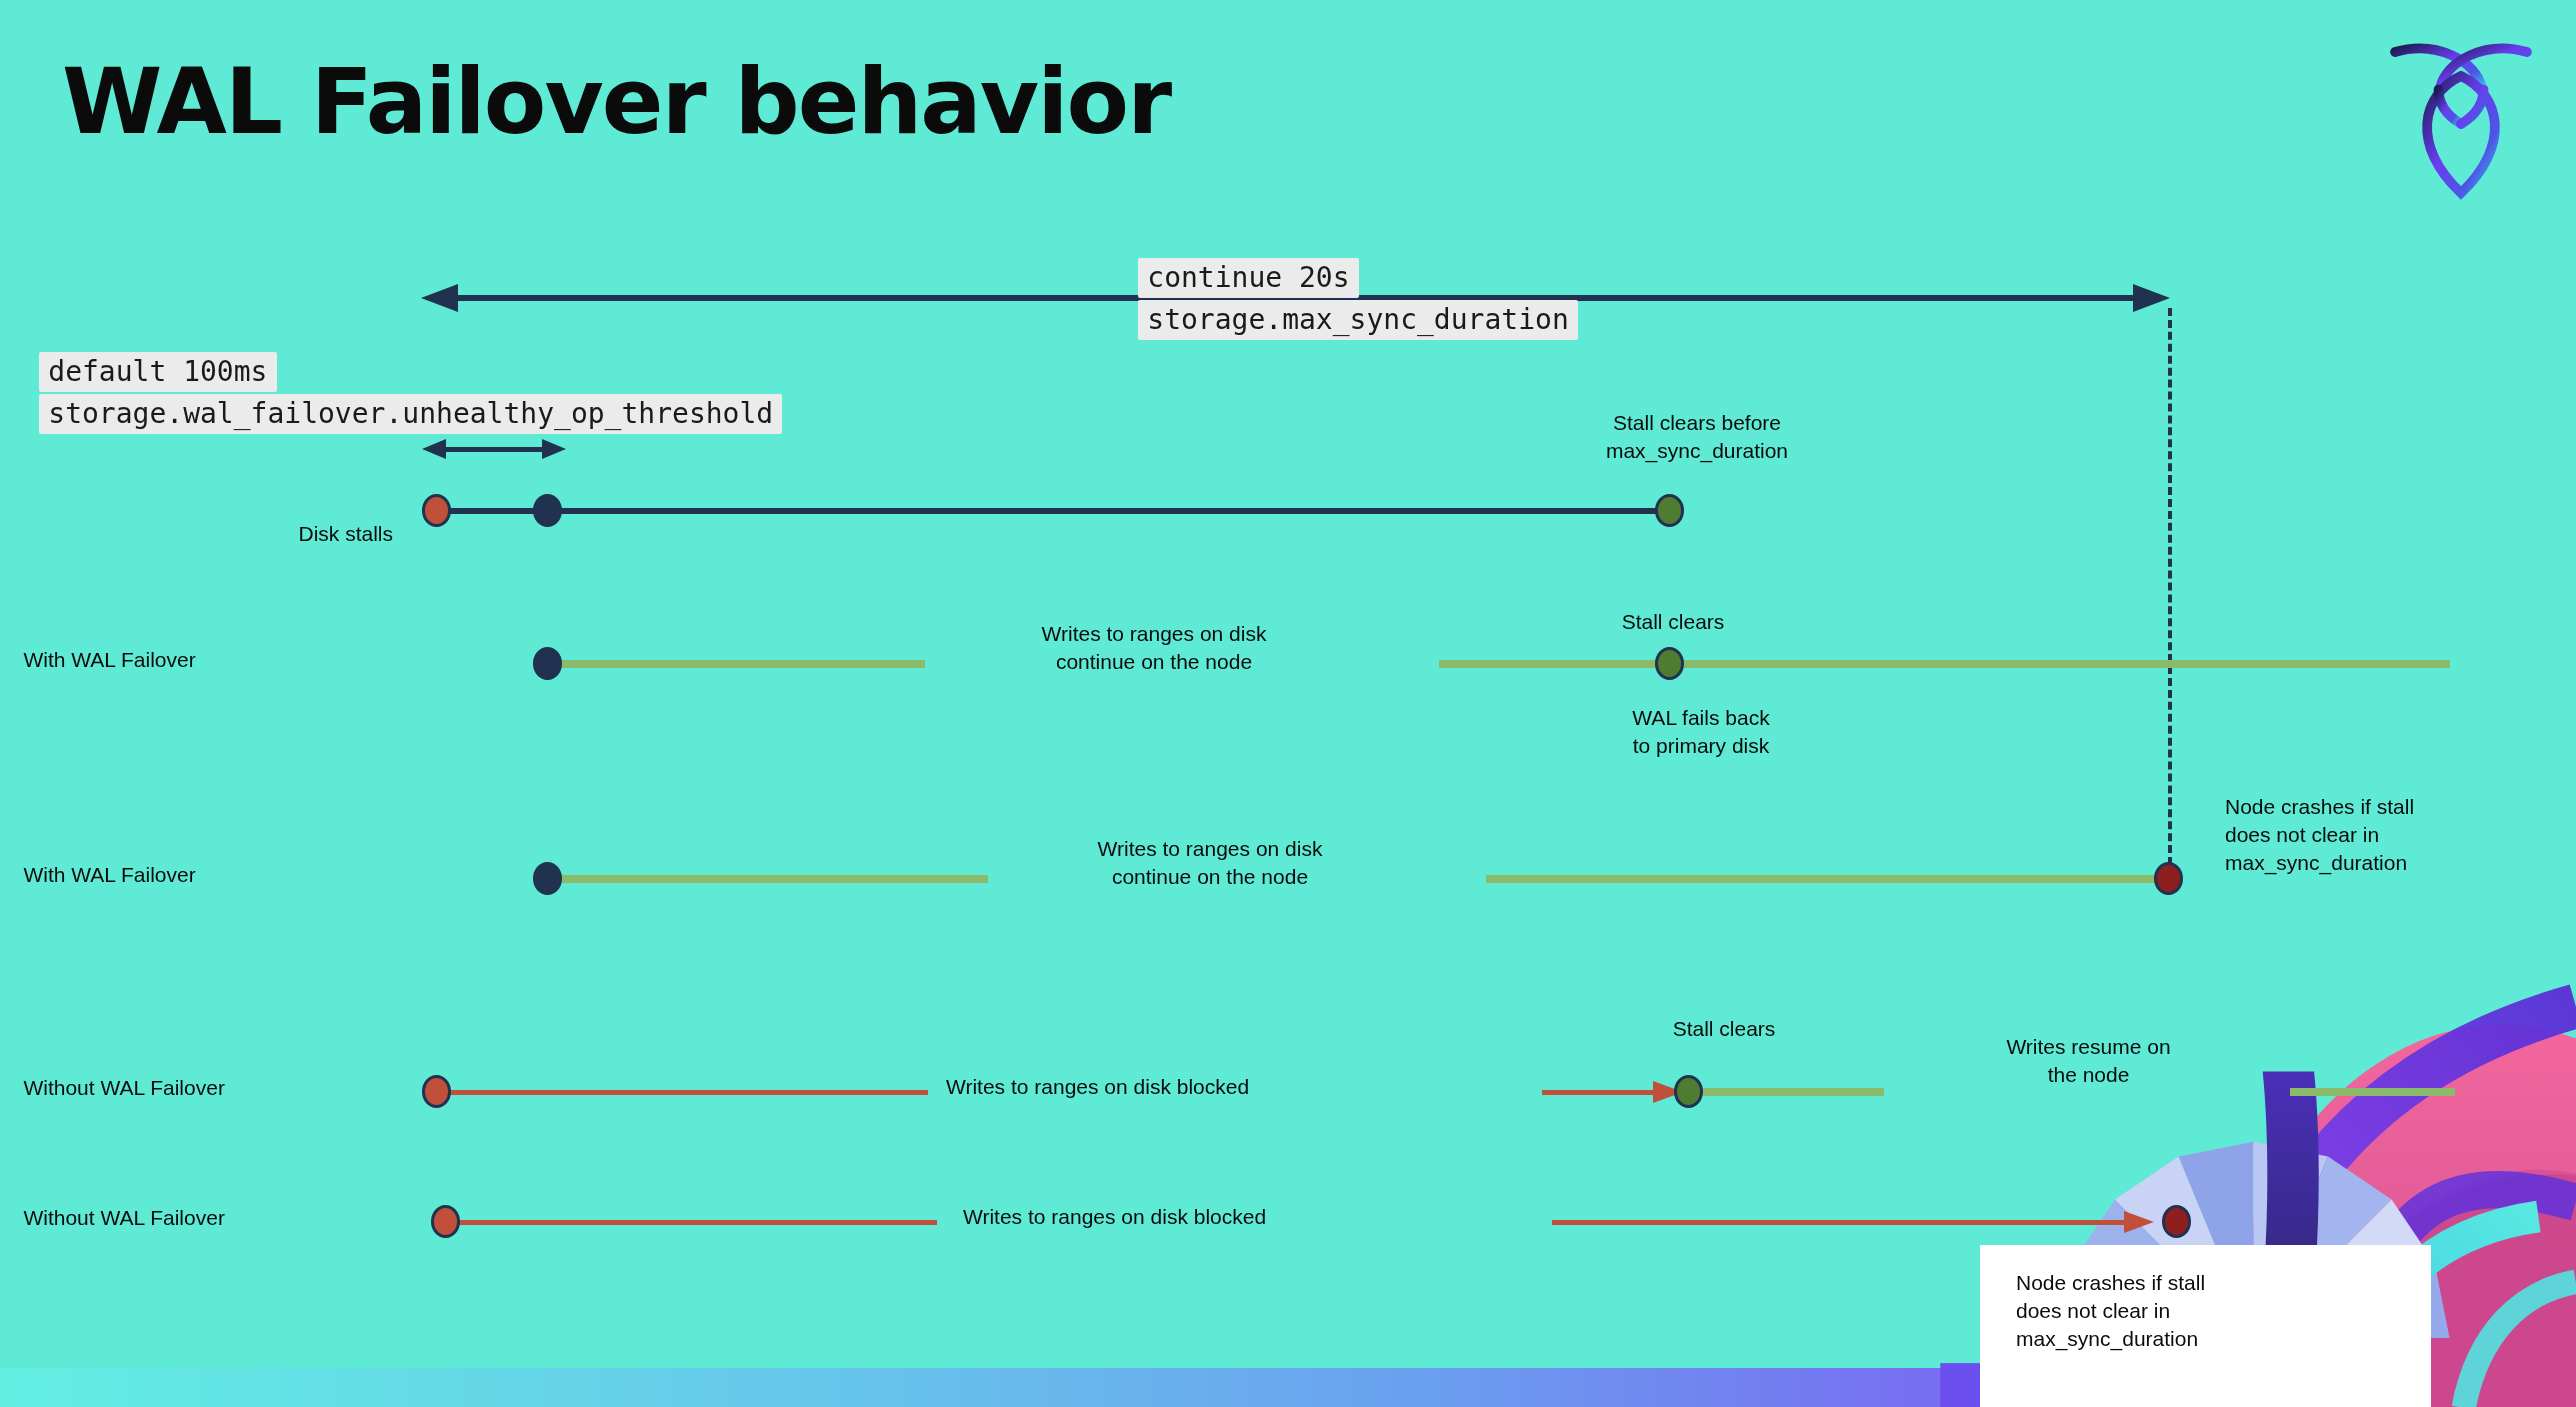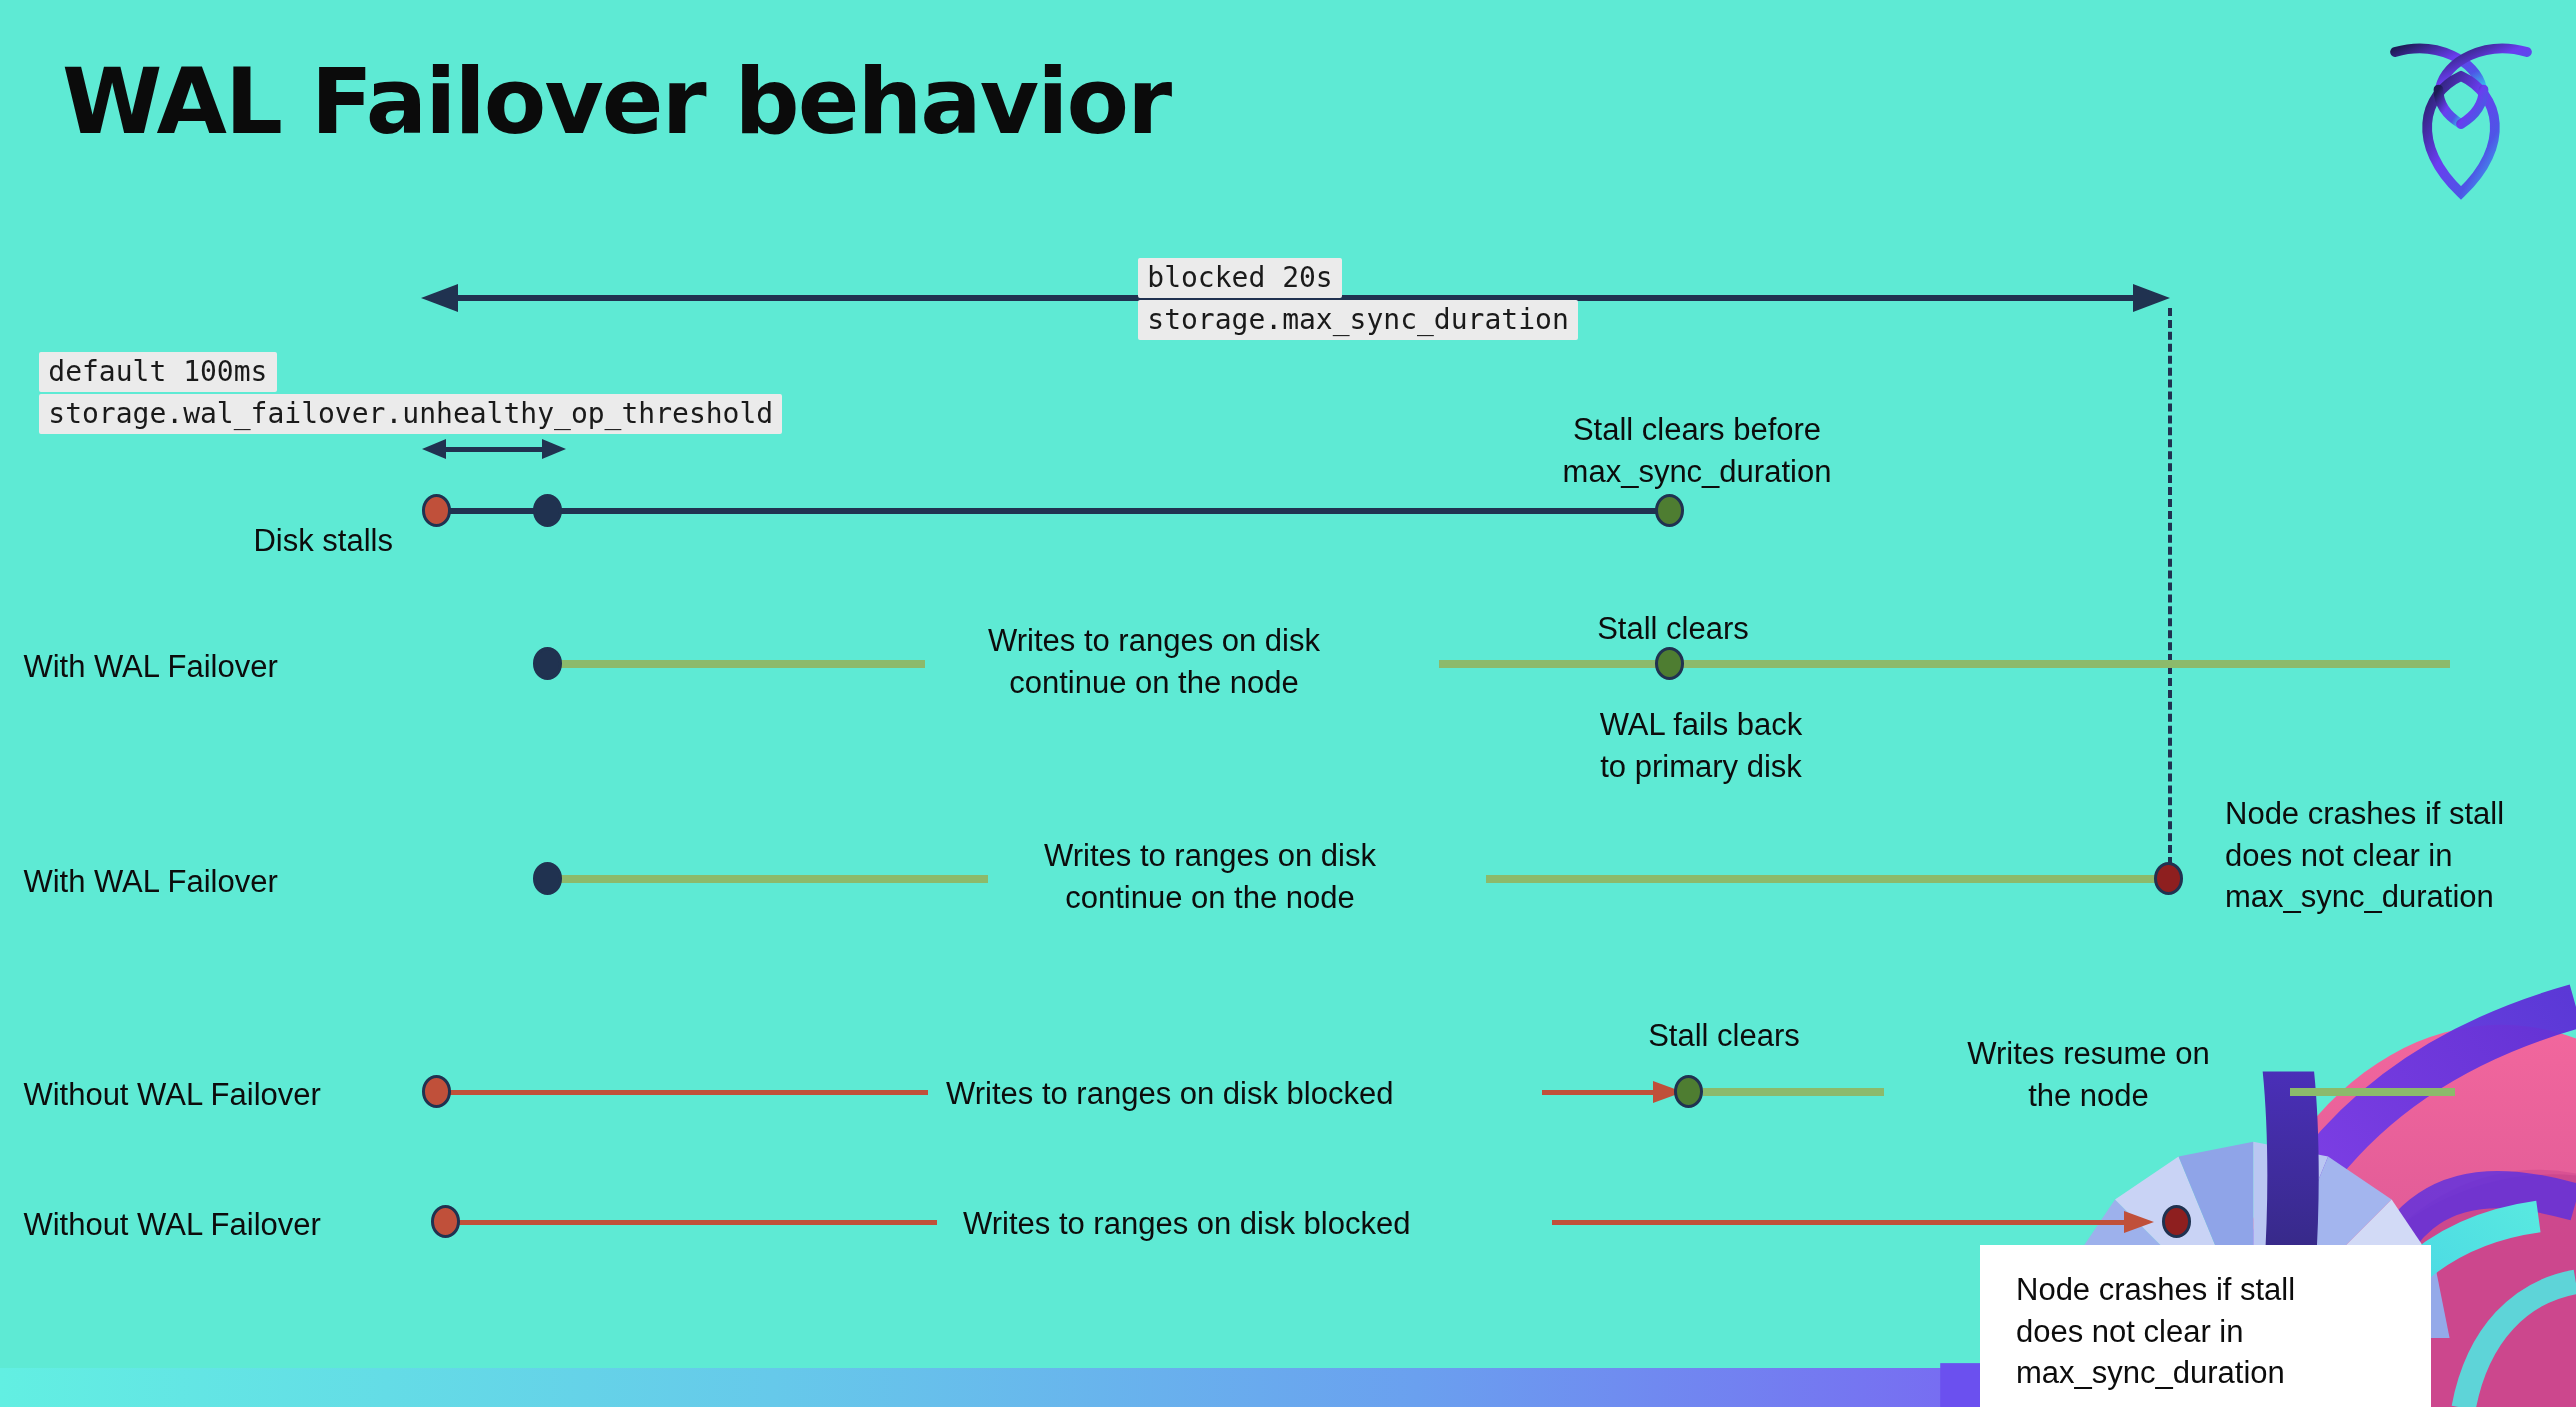--- a/index.html
+++ b/index.html
@@ -7,21 +7,21 @@
           font-family:"Liberation Sans","DejaVu Sans",sans-serif;color:#0c0c0c;}
   .abs{position:absolute;}
   .pre{white-space:pre-line;}
   
   .title{font-family:"DejaVu Sans","Liberation Sans",sans-serif;font-weight:800;font-size:91px;
          letter-spacing:-1.9px;color:#0b0b0b;z-index:6;}
   
   .code{font-family:"DejaVu Sans Mono","Liberation Mono",monospace;font-size:28px;line-height:36px;
         background:#ebebeb;padding:1.9px 9.3px;color:#1a1a1a;z-index:6;border-radius:1.9px;}
   
-  .note{font-size:31px;line-height:1.34;z-index:6;color:#0c0c0c;}
+  .note{font-size:21px;line-height:1.34;z-index:6;color:#0c0c0c;}
   .center{text-align:center;}
   .right{text-align:right;}
   
   .navy-line{height:5.6px;background:#203250;z-index:4;}
   .green-line{height:8.4px;background:#8CBA6B;z-index:4;}
   .red-line{height:4.7px;background:#C0503A;z-index:4;}
   .dashed-line{width:0;border-left:4.7px dashed #203250;z-index:3;}
   
   .tri{width:0;height:0;z-index:4;}
   .tri-left-navy{border-top:14px solid transparent;border-bottom:14px solid transparent;border-right:37px solid #203250;}
@@ -106,21 +106,21 @@
     <path d="M 345 160 C 355 260, 350 400, 330 520 L 385 520 C 405 400, 410 260, 400 160 Z" fill="url(#indigoG)"></path>
     <path d="M 430 520 C 450 400, 530 330, 640 315" stroke="url(#cyanG)" stroke-width="34" fill="none"></path>
     <path d="M 560 520 C 575 440, 622 395, 680 385" stroke="#52e3e0" stroke-width="26" fill="none" opacity="0.9"></path>
     <path d="M 95 520 L 110 430 L 125 520 Z" fill="#5fe8e2"></path>
     <rect x="0" y="472" width="88" height="48" fill="#6b50ef"></rect>
   </svg>
 
   <div class="abs navy-line" style="left:451px;top:295px;width:1688px;"></div>
   <div class="abs tri tri-left-navy" style="left:421px;top:284px;"></div>
   <div class="abs tri tri-right-navy" style="left:2133px;top:284px;"></div>
-  <div class="abs code" style="left:1138px;top:258px;">blocked 20s</div>
+  <div class="abs code" style="left:1138px;top:258px;">continue 20s</div>
   <div class="abs code" style="left:1138px;top:300px;">storage.max_sync_duration</div>
 
   <div class="abs code" style="left:39px;top:352px;">default 100ms</div>
   <div class="abs code" style="left:39px;top:394px;">storage.wal_failover.unhealthy_op_threshold</div>
 
   <div class="abs navy-line" style="left:441px;top:447px;width:105px;height:4.7px;"></div>
   <div class="abs tri tri-left-navy-sm" style="left:422px;top:439px;"></div>
   <div class="abs tri tri-right-navy-sm" style="left:542px;top:439px;"></div>
 
   <div class="abs dashed-line" style="left:2168px;top:308px;height:557px;"></div>

